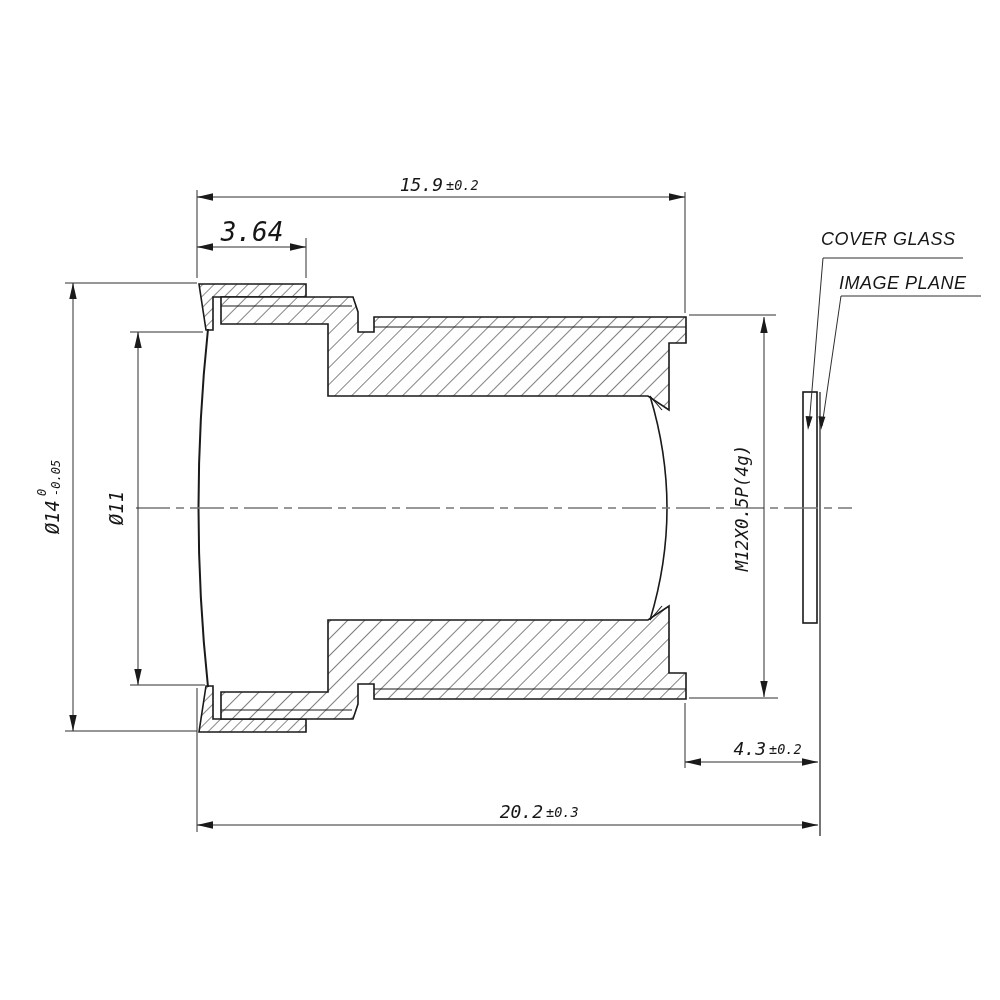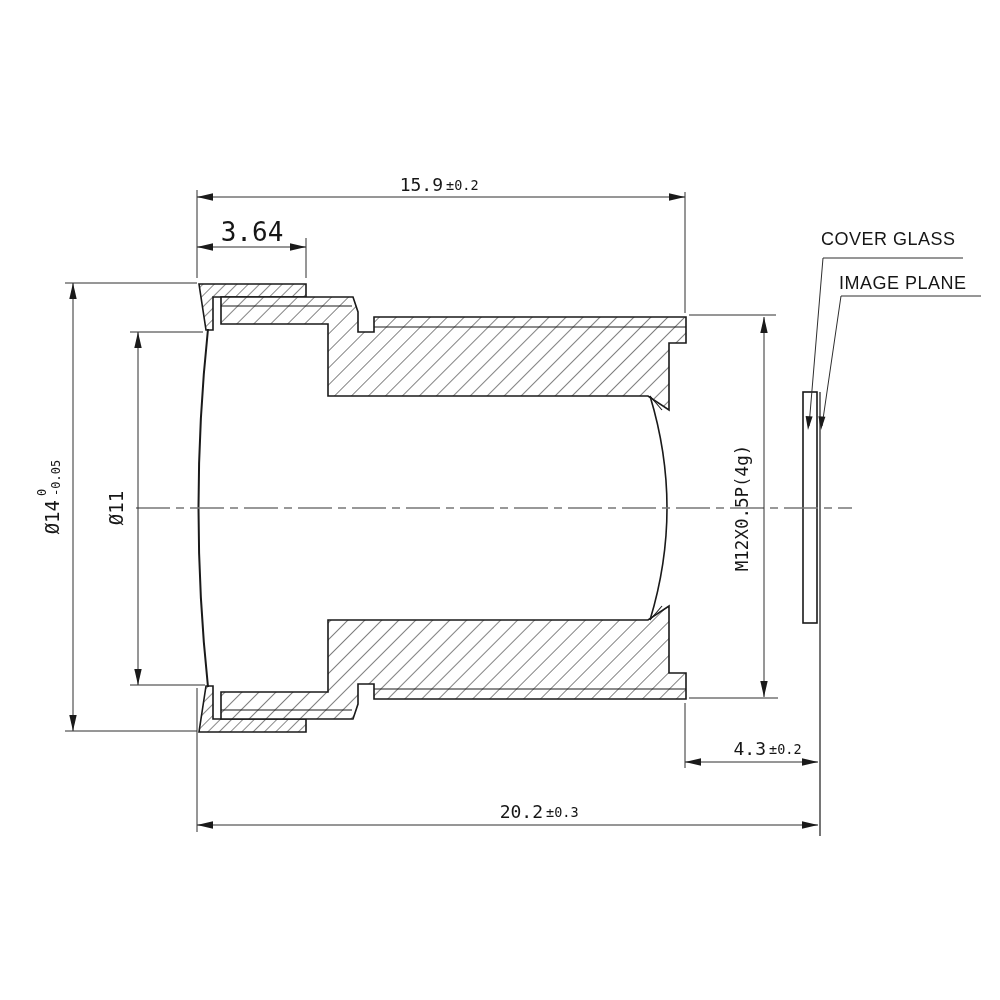--- a/index.html
+++ b/index.html
@@ -1,17 +1,17 @@
 <!DOCTYPE html>
 <html><head>
 <meta charset="utf-8">
 <style>
   html,body{margin:0;padding:0;background:#ffffff;}
   .stage{position:relative;width:1000px;height:1000px;background:#fff;overflow:hidden;
-         font-family:"DejaVu Sans Mono", monospace;}
+         font-family:"DejaVu Sans Mono", monospace;font-style:italic;}
   svg{position:absolute;left:0;top:0;}
   text{fill:#161616;}
   .dimtxt{font-family:"DejaVu Sans Mono", monospace;}
   .lbltxt{font-family:"Liberation Sans", sans-serif;letter-spacing:.5px;}
 </style>
 </head>
 <body>
 
 <div class="stage">
 <svg width="1000" height="1000" viewBox="0 0 1000 1000">

